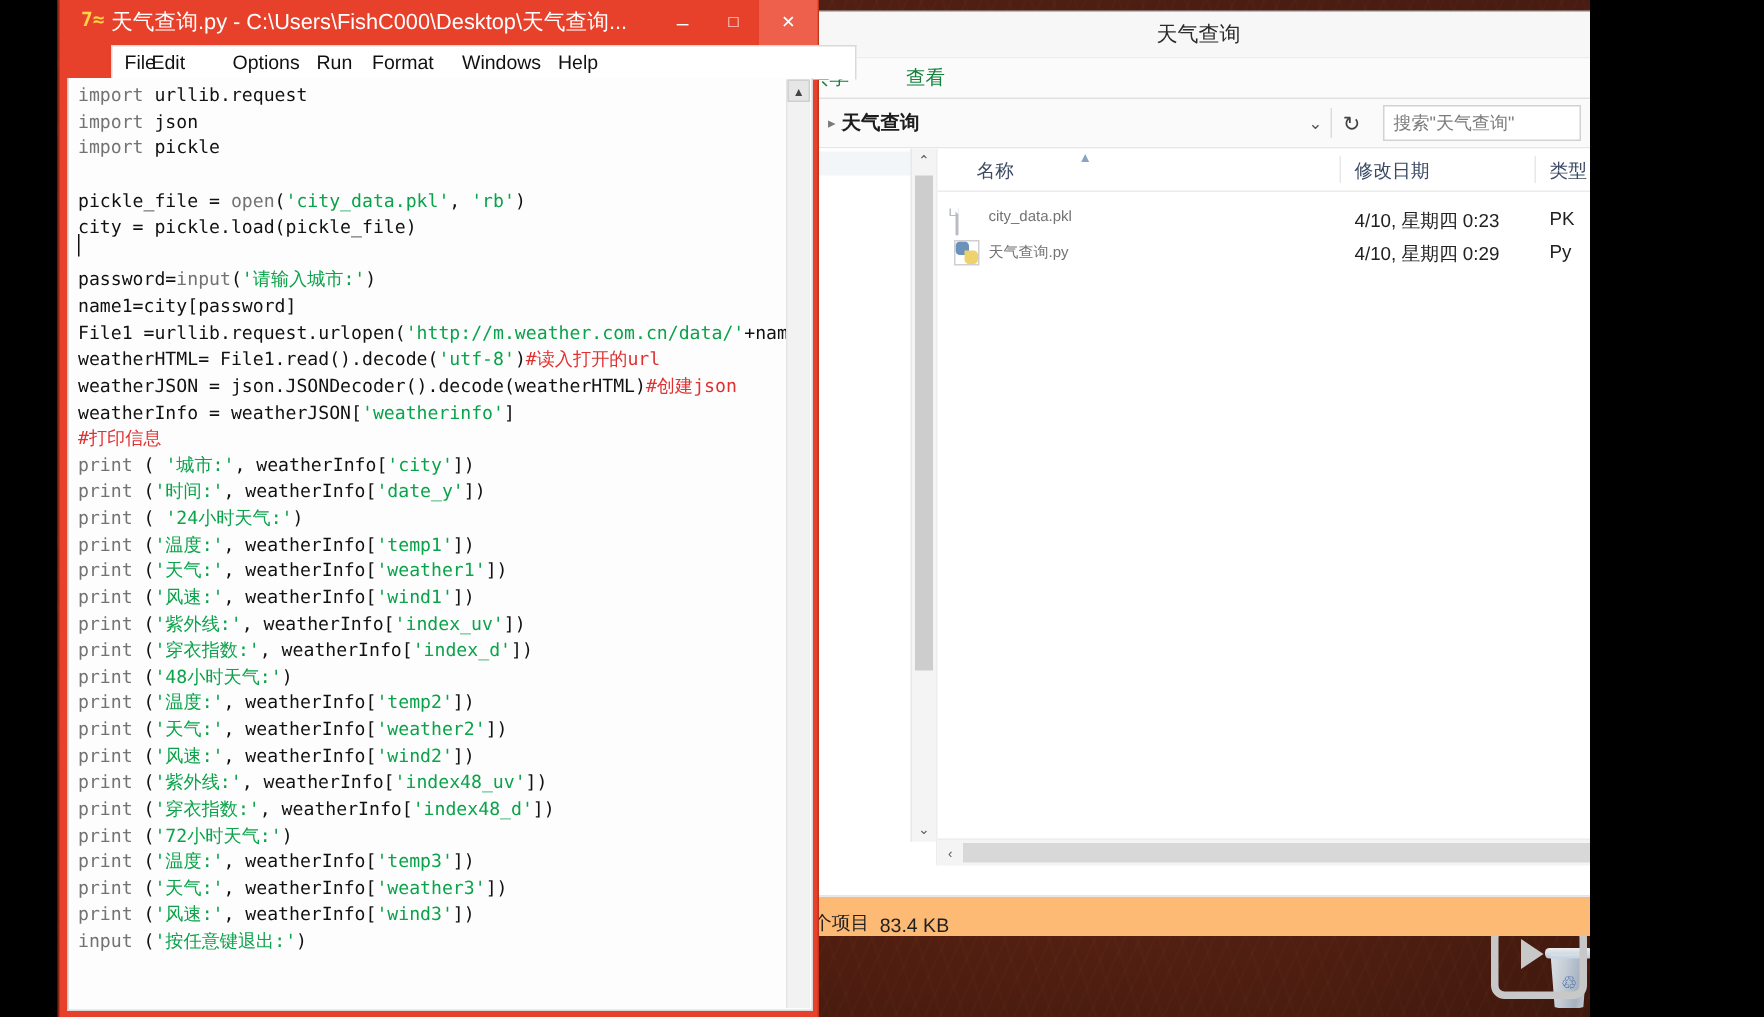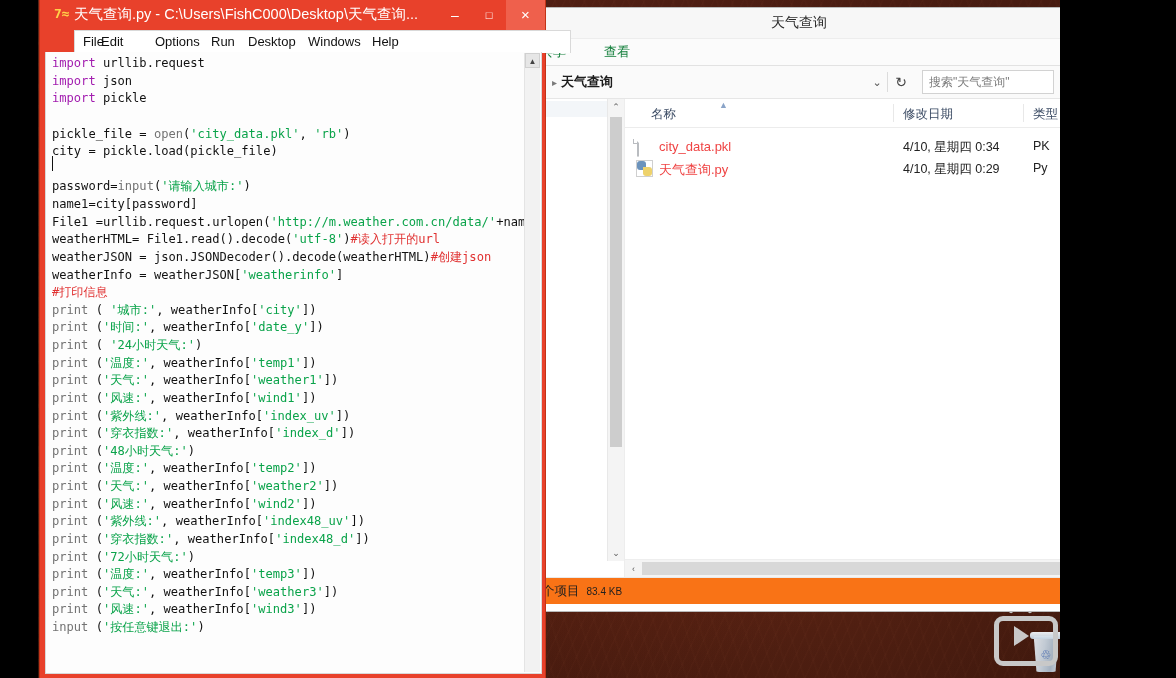--- a/index.html
+++ b/index.html
@@ -67,50 +67,50 @@
   .sortmark{position:absolute;left:94px;top:1px;font-size:9px;color:#8aa4c8;}
   .file-row{height:22px;display:flex;align-items:center;position:relative;}
   .f-icon{position:absolute;left:12px;top:3px;width:16px;height:16px;}
   .doc-ico{width:13px;height:16px;background:#fff;border:1px solid #b9bcc0;border-radius:1px;position:relative;}
   .doc-ico:after{content:"";position:absolute;right:-1px;top:-1px;border-left:5px solid transparent;border-top:5px solid #fff;
     box-shadow:-1px 1px 0 #b9bcc0;}
   .py-ico{width:16px;height:16px;position:relative;}
   .py-ico .b{position:absolute;left:0;top:0;width:9px;height:9px;background:#3a6ea5;border-radius:3px 3px 0 3px;}
   .py-ico .y{position:absolute;left:6px;top:6px;width:9px;height:9px;background:#e8c33a;border-radius:0 3px 3px 3px;}
   .py-ico .pg{position:absolute;left:-1px;top:-1px;width:15px;height:15px;border:1px solid #cfcfcf;background:rgba(255,255,255,.25);}
-  .f-name{position:absolute;left:34px;top:3px;font-size:13px;color:#ef4444;}
+  .f-name{position:absolute;left:34px;top:3px;font-size:10px;color:#737373;}
   .f-date{position:absolute;left:278px;top:3px;font-size:12.5px;color:#222;}
   .f-type{position:absolute;left:408px;top:3px;font-size:12.5px;color:#222;}
 
   #ex-hscroll{position:absolute;left:0;bottom:0;width:100%;height:17px;background:#f4f4f4;border-top:1px solid #eee;display:flex;align-items:center;}
   #ex-hscroll .harrow{width:17px;text-align:center;font-size:9px;color:#5a5a5a;}
   #ex-hscroll .htrack{flex:1;height:13px;background:#d8d8d8;}
-  #ex-status{height:26px;background:#f97316;border-top:1px solid #e9e9e9;display:flex;align-items:center;padding-left:4px;}
+  #ex-status{height:26px;background:#fdba74;border-top:1px solid #e9e9e9;display:flex;align-items:flex-end;padding-left:4px;margin-top:20px;}
   #ex-status .stxt{font-size:12.5px;color:#1f1f1f;}
-  #ex-status .ssize{font-size:10px;color:#1f1f1f;margin-left:7px;}
+  #ex-status .ssize{font-size:13px;color:#1f1f1f;margin-left:7px;}
 
   
   #idle{position:absolute;left:40px;top:0;width:505px;height:678px;background:#e8412b;
     box-shadow:0 0 0 1px #c23317;}
   #idle-title{height:30px;position:relative;background:#e8412b;}
   #idle-title .pyic{position:absolute;left:14px;top:6px;font-size:13px;color:#ffd24a;font-weight:bold;font-family:"DejaVu Sans Mono",monospace;}
   #idle-title .ttl{position:absolute;left:34px;top:5px;font-size:14.5px;color:#ffffff;white-space:nowrap;overflow:hidden;text-overflow:ellipsis;width:360px;}
   .wbtn{position:absolute;top:0;height:30px;width:34px;color:#fff;font-size:14px;text-align:center;line-height:30px;}
   #wmin{right:73px;}
   #wmax{right:39px;font-size:11px;}
   #wclose{right:0;width:39px;background:#ef604c;font-size:15px;}
 
   #idle-menu{position:absolute;left:5px;top:30px;width:495px;height:22px;background:#fff;border:1px solid #d9d9d9;border-bottom:none;margin-left:29px;}
   .mitem{position:absolute;top:3px;font-size:13px;color:#111;}
 
   #idle-editor{position:absolute;left:5px;top:52px;width:495px;height:621px;background:#fdfdfd;border:1px solid #d9d9d9;border-top:none;overflow:hidden;}
   #code{position:absolute;left:6px;top:3px;width:460px;
     font-family:"DejaVu Sans Mono","Liberation Mono",monospace;font-size:12.1px;line-height:17.63px;white-space:pre;}
   .ln{height:17.63px;}
-  .kw{color:#a21caf;}
+  .kw{color:#737373;}
   .bi{color:#737373;}
   .st{color:#0aa34a;}
   .cm{color:#e03030;}
   .df{color:#111;}
   #caret{position:absolute;left:6px;top:104px;width:1px;height:15px;background:#111;}
 
   #idle-scroll{position:absolute;right:1px;top:1px;width:15px;height:619px;background:#f2f2f2;border-left:1px solid #e4e4e4;}
   #idle-scroll .up{width:15px;height:15px;text-align:center;font-size:8px;line-height:15px;color:#444;background:#e6e6e6;border:1px solid #d0d0d0;box-sizing:border-box;}
 
   
@@ -180,21 +180,21 @@
           <div class="col" style="left:26px;">名称</div>
           <div class="col-div" style="left:268px;"></div>
           <div class="col" style="left:278px;">修改日期</div>
           <div class="col-div" style="left:398px;"></div>
           <div class="col" style="left:408px;">类型</div>
         </div>
 
         <div class="file-row" style="margin-top:8px;">
           <span class="f-icon"><span class="doc-ico"></span></span>
           <span class="f-name">city_data.pkl</span>
-          <span class="f-date">4/10, 星期四 0:34</span>
+          <span class="f-date">4/10, 星期四 0:23</span>
           <span class="f-type">PK</span>
         </div>
 
         <div class="file-row">
           <span class="f-icon">
             <span class="py-ico"><span class="b"></span><span class="y"></span><span class="pg"></span></span>
           </span>
           <span class="f-name">天气查询.py</span>
           <span class="f-date">4/10, 星期四 0:29</span>
           <span class="f-type">Py</span>
@@ -221,21 +221,21 @@
       <span class="wbtn" id="wmin">–</span>
       <span class="wbtn" id="wmax">□</span>
       <span class="wbtn" id="wclose">×</span>
     </div>
 
     <div id="idle-menu">
       <span class="mitem" style="left:8px;">File</span>
       <span class="mitem" style="left:26px;">Edit</span>
       <span class="mitem" style="left:80px;">Options</span>
       <span class="mitem" style="left:136px;">Run</span>
-      <span class="mitem" style="left:173px;">Desktop</span>
+      <span class="mitem" style="left:173px;">Format</span>
       <span class="mitem" style="left:233px;">Windows</span>
       <span class="mitem" style="left:297px;">Help</span>
     </div>
 
     <div id="idle-editor">
       <div id="code"><div class="ln"><span class="kw">import </span><span class="df">urllib.request</span></div><div class="ln"><span class="kw">import </span><span class="df">json</span></div><div class="ln"><span class="kw">import </span><span class="df">pickle</span></div><div class="ln">&nbsp;</div><div class="ln"><span class="df">pickle_file = </span><span class="bi">open</span><span class="df">(</span><span class="st">'city_data.pkl'</span><span class="df">, </span><span class="st">'rb'</span><span class="df">)</span></div><div class="ln"><span class="df">city = pickle.load(pickle_file)</span></div><div class="ln">&nbsp;</div><div class="ln"><span class="df">password=</span><span class="bi">input</span><span class="df">(</span><span class="st">'请输入城市:'</span><span class="df">)</span></div><div class="ln"><span class="df">name1=city[password]</span></div><div class="ln"><span class="df">File1 =urllib.request.urlopen(</span><span class="st">'http://m.weather.com.cn/data/'</span><span class="df">+name1</span></div><div class="ln"><span class="df">weatherHTML= File1.read().decode(</span><span class="st">'utf-8'</span><span class="df">)</span><span class="cm">#读入打开的url</span></div><div class="ln"><span class="df">weatherJSON = json.JSONDecoder().decode(weatherHTML)</span><span class="cm">#创建json</span></div><div class="ln"><span class="df">weatherInfo = weatherJSON[</span><span class="st">'weatherinfo'</span><span class="df">]</span></div><div class="ln"><span class="cm">#打印信息</span></div><div class="ln"><span class="bi">print</span><span class="df"> ( </span><span class="st">'城市:'</span><span class="df">, weatherInfo[</span><span class="st">'city'</span><span class="df">])</span></div><div class="ln"><span class="bi">print</span><span class="df"> (</span><span class="st">'时间:'</span><span class="df">, weatherInfo[</span><span class="st">'date_y'</span><span class="df">])</span></div><div class="ln"><span class="bi">print</span><span class="df"> ( </span><span class="st">'24小时天气:'</span><span class="df">)</span></div><div class="ln"><span class="bi">print</span><span class="df"> (</span><span class="st">'温度:'</span><span class="df">, weatherInfo[</span><span class="st">'temp1'</span><span class="df">])</span></div><div class="ln"><span class="bi">print</span><span class="df"> (</span><span class="st">'天气:'</span><span class="df">, weatherInfo[</span><span class="st">'weather1'</span><span class="df">])</span></div><div class="ln"><span class="bi">print</span><span class="df"> (</span><span class="st">'风速:'</span><span class="df">, weatherInfo[</span><span class="st">'wind1'</span><span class="df">])</span></div><div class="ln"><span class="bi">print</span><span class="df"> (</span><span class="st">'紫外线:'</span><span class="df">, weatherInfo[</span><span class="st">'index_uv'</span><span class="df">])</span></div><div class="ln"><span class="bi">print</span><span class="df"> (</span><span class="st">'穿衣指数:'</span><span class="df">, weatherInfo[</span><span class="st">'index_d'</span><span class="df">])</span></div><div class="ln"><span class="bi">print</span><span class="df"> (</span><span class="st">'48小时天气:'</span><span class="df">)</span></div><div class="ln"><span class="bi">print</span><span class="df"> (</span><span class="st">'温度:'</span><span class="df">, weatherInfo[</span><span class="st">'temp2'</span><span class="df">])</span></div><div class="ln"><span class="bi">print</span><span class="df"> (</span><span class="st">'天气:'</span><span class="df">, weatherInfo[</span><span class="st">'weather2'</span><span class="df">])</span></div><div class="ln"><span class="bi">print</span><span class="df"> (</span><span class="st">'风速:'</span><span class="df">, weatherInfo[</span><span class="st">'wind2'</span><span class="df">])</span></div><div class="ln"><span class="bi">print</span><span class="df"> (</span><span class="st">'紫外线:'</span><span class="df">, weatherInfo[</span><span class="st">'index48_uv'</span><span class="df">])</span></div><div class="ln"><span class="bi">print</span><span class="df"> (</span><span class="st">'穿衣指数:'</span><span class="df">, weatherInfo[</span><span class="st">'index48_d'</span><span class="df">])</span></div><div class="ln"><span class="bi">print</span><span class="df"> (</span><span class="st">'72小时天气:'</span><span class="df">)</span></div><div class="ln"><span class="bi">print</span><span class="df"> (</span><span class="st">'温度:'</span><span class="df">, weatherInfo[</span><span class="st">'temp3'</span><span class="df">])</span></div><div class="ln"><span class="bi">print</span><span class="df"> (</span><span class="st">'天气:'</span><span class="df">, weatherInfo[</span><span class="st">'weather3'</span><span class="df">])</span></div><div class="ln"><span class="bi">print</span><span class="df"> (</span><span class="st">'风速:'</span><span class="df">, weatherInfo[</span><span class="st">'wind3'</span><span class="df">])</span></div><div class="ln"><span class="bi">input</span><span class="df"> (</span><span class="st">'按任意键退出:'</span><span class="df">)</span></div></div>
       <div id="caret"></div>
 
       <div id="idle-scroll">
         <div class="up">▲</div>

